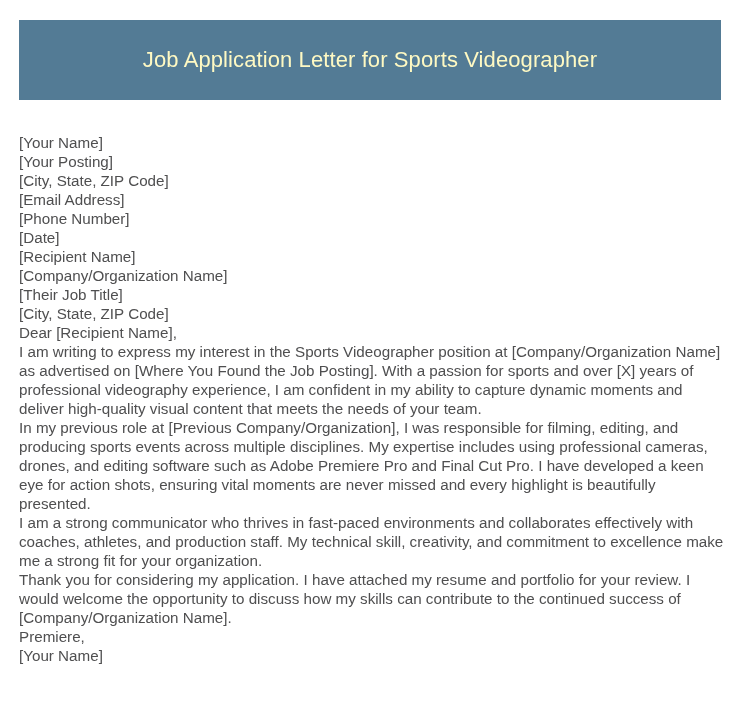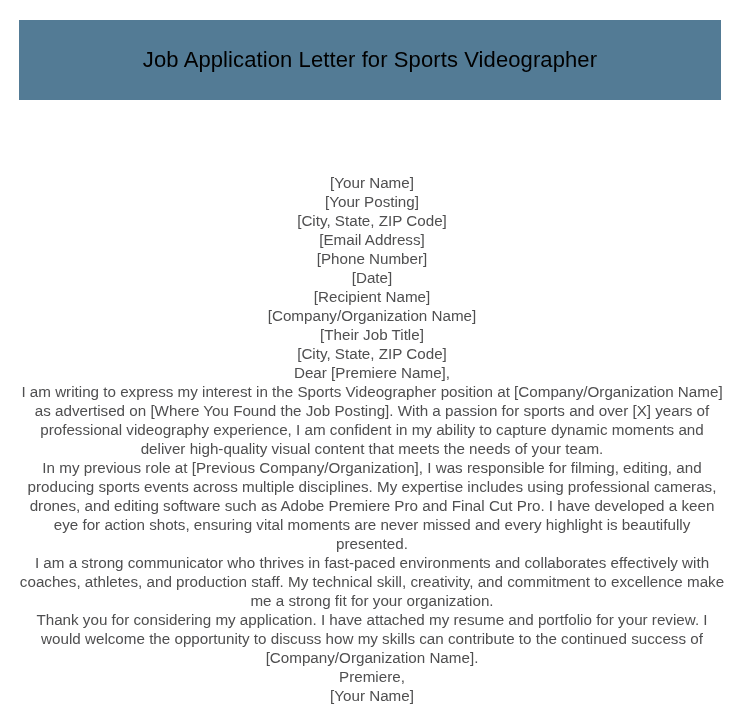--- a/index.html
+++ b/index.html
@@ -30,42 +30,41 @@
     width: 702px;
     height: 80px;
     background: #537B95;
     display: flex;
     align-items: center;
     justify-content: center;
     box-sizing: border-box;
   }
 
   #letter-title {
-    color: #000000;
+    color: #fef9c3;
     font-family: "Liberation Sans", sans-serif;
     font-size: 22px;
     font-weight: 400;
     line-height: 1.2;
     letter-spacing: 0.1px;
     text-align: left;
     white-space: nowrap;
   }
 
   
   #letter-body {
     position: absolute;
     left: 19px;
     top: 133px;
     width: 706px;
     color: #4f4f50;
     font-family: "Liberation Sans", sans-serif;
     font-size: 15.2px;
     line-height: 19px;
-    text-align: center;
-    margin-top: 40px;
+    text-align: left;
   }
 
   .letter-line,
   .letter-paragraph {
     margin: 0;
     padding: 0;
     color: #4f4f50;
     font-size: 15.2px;
     line-height: 19px;
     white-space: normal;
@@ -96,21 +95,21 @@
 
     <div class="letter-line">[Date]</div>
 
     <div>
       <div class="letter-line">[Recipient Name]</div>
       <div class="letter-line">[Company/Organization Name]</div>
       <div class="letter-line">[Their Job Title]</div>
       <div class="letter-line">[City, State, ZIP Code]</div>
     </div>
 
-    <div class="letter-line">Dear [Premiere Name],</div>
+    <div class="letter-line">Dear [Recipient Name],</div>
 
     <p class="letter-paragraph">I am writing to express my interest in the Sports Videographer position at [Company/Organization Name] as advertised on [Where You Found the Job Posting]. With a passion for sports and over [X] years of professional videography experience, I am confident in my ability to capture dynamic moments and deliver high-quality visual content that meets the needs of your team.</p>
     <p class="letter-paragraph">In my previous role at [Previous Company/Organization], I was responsible for filming, editing, and producing sports events across multiple disciplines. My expertise includes using professional cameras, drones, and editing software such as Adobe Premiere Pro and Final Cut Pro. I have developed a keen eye for action shots, ensuring vital moments are never missed and every highlight is beautifully presented.</p>
     <p class="letter-paragraph">I am a strong communicator who thrives in fast-paced environments and collaborates effectively with coaches, athletes, and production staff. My technical skill, creativity, and commitment to excellence make me a strong fit for your organization.</p>
     <p class="letter-paragraph">Thank you for considering my application. I have attached my resume and portfolio for your review. I would welcome the opportunity to discuss how my skills can contribute to the continued success of [Company/Organization Name].</p>
 
     <div class="letter-line">Premiere,</div>
     <div class="letter-line">[Your Name]</div>
 
   </div>

